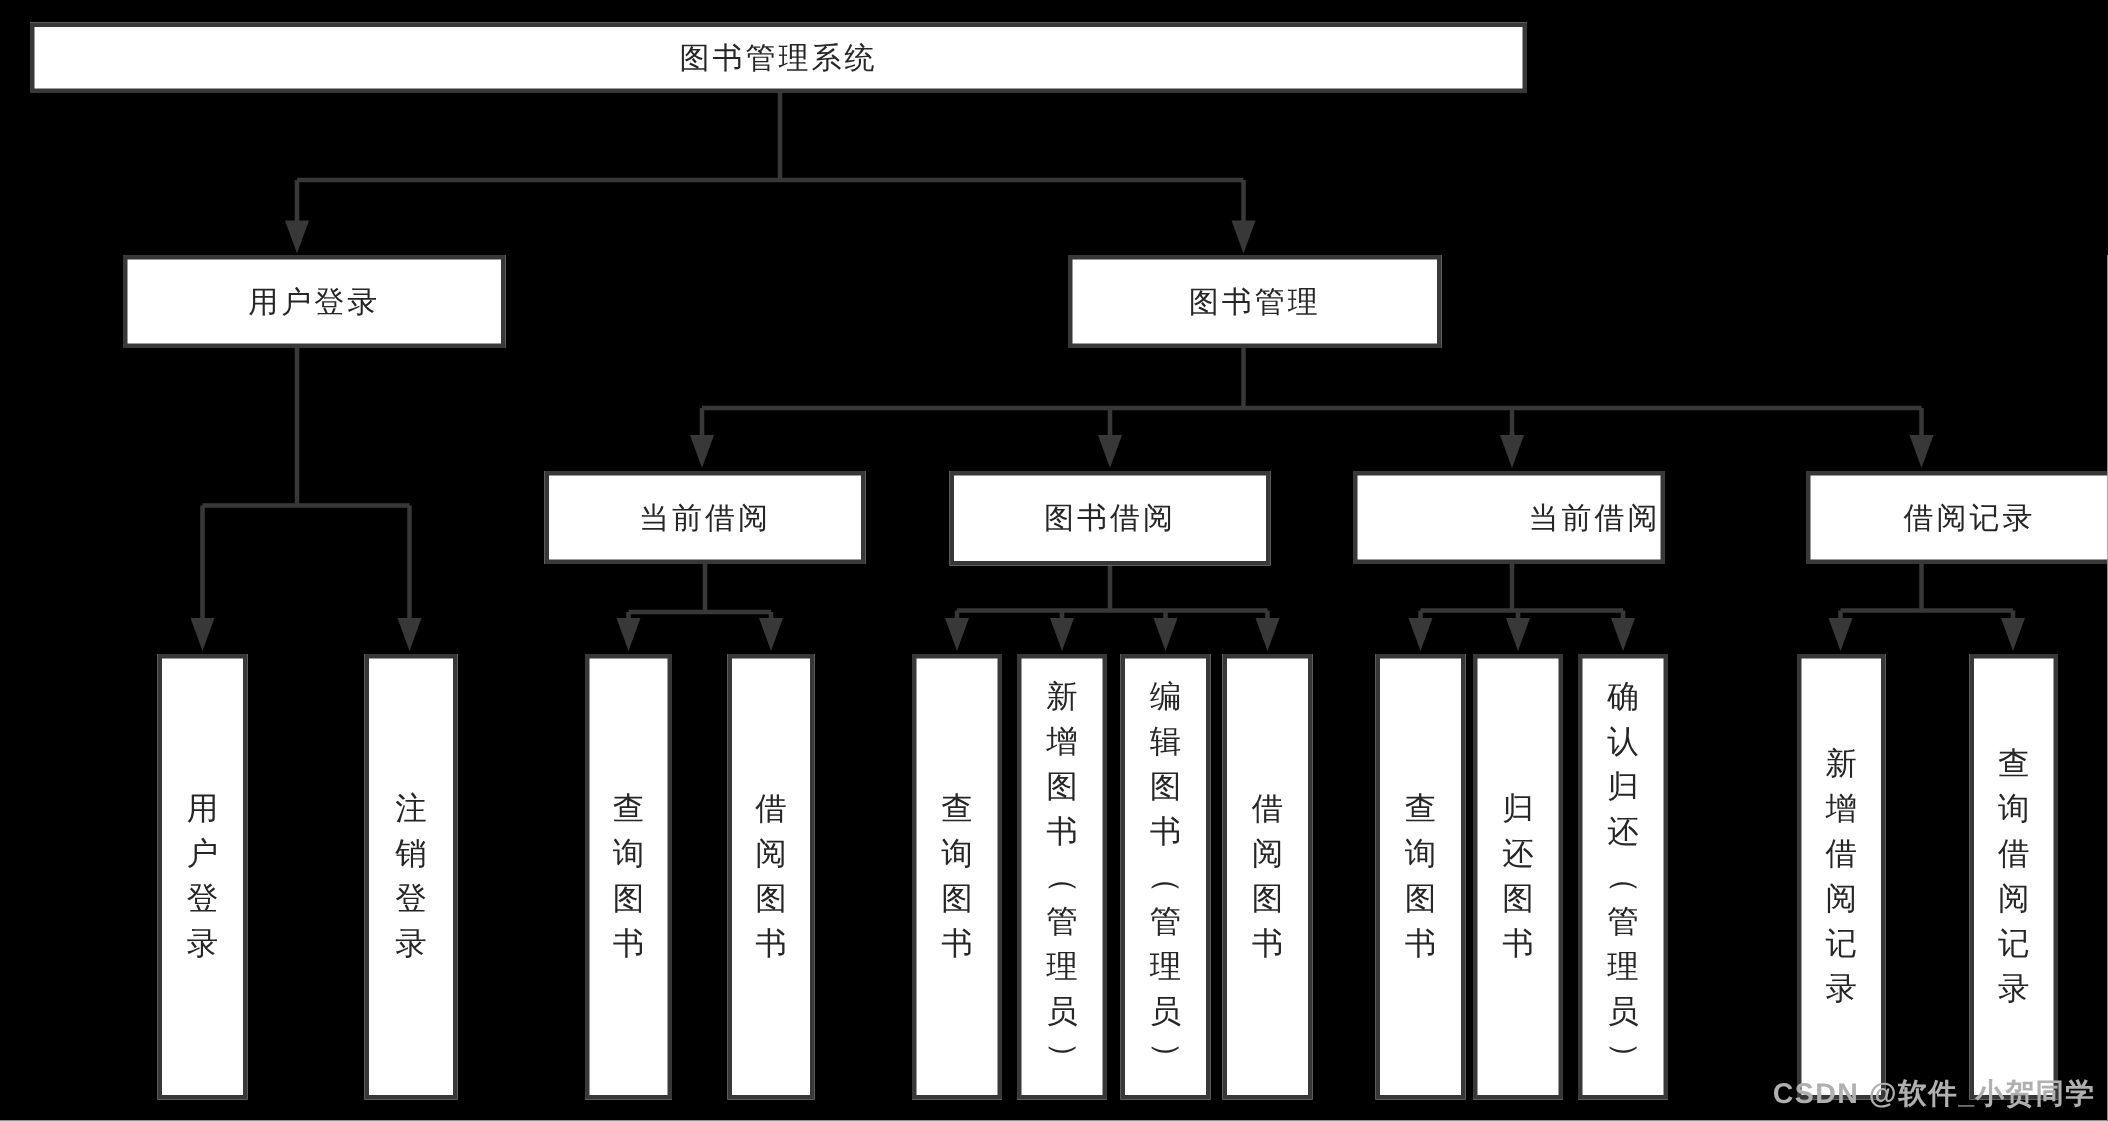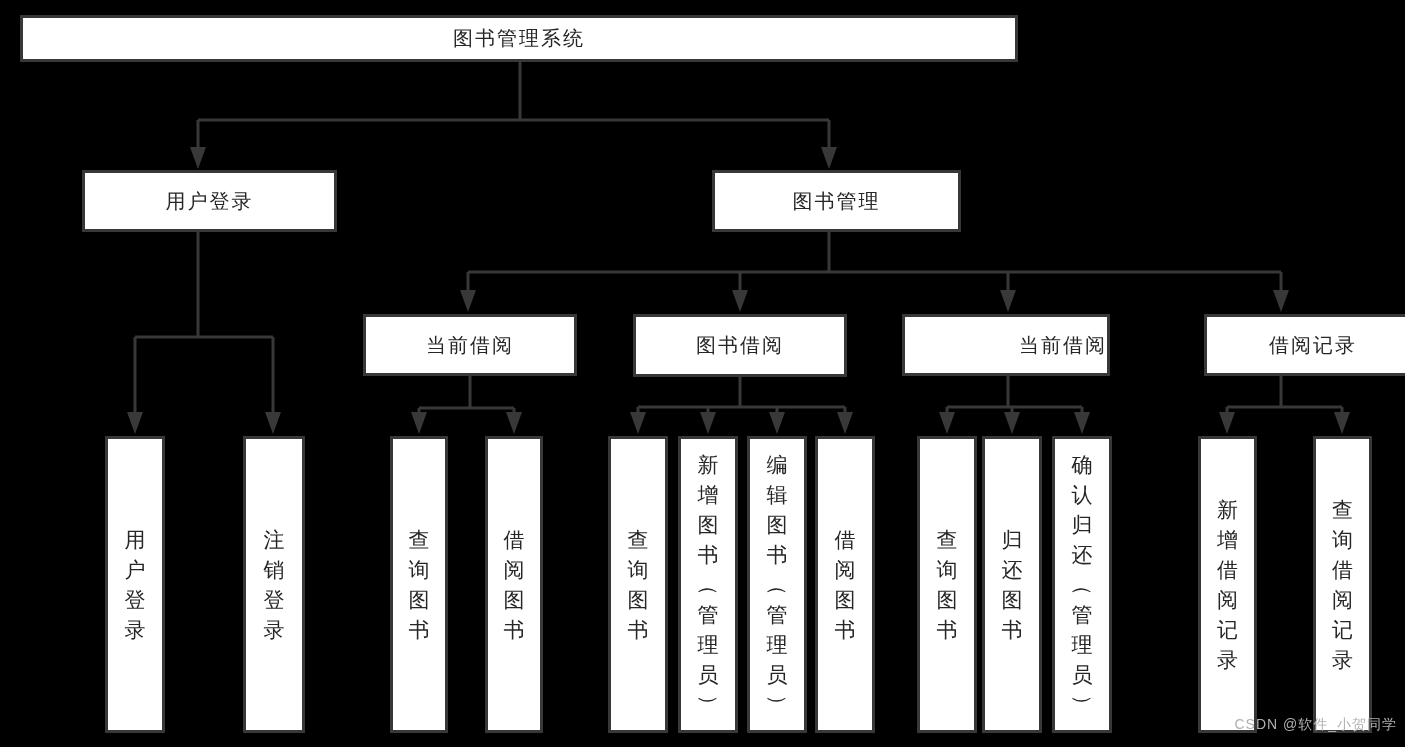--- a/index.html
+++ b/index.html
@@ -37,22 +37,22 @@
   #l-borrow-query    { left:608px;  width:60px; }
   #l-add-book        { left:678px;  width:60px; }
   #l-edit-book       { left:747px;  width:60px; }
   #l-borrow-borrow   { left:815px;  width:60px; }
   #l-current-query   { left:917px;  width:60px; }
   #l-return-books    { left:982px;  width:60px; }
   #l-confirm-return  { left:1052px; width:60px; }
   #l-add-record      { left:1198px; width:59px; }
   #l-query-record    { left:1313px; width:59px; }
 
-  .watermark { position:absolute; right:8px; top:716px; font-size:14px;
-               color:#b0b0b0; letter-spacing:1px; white-space:nowrap; }
+  .watermark { position:absolute; right:8px; top:716px; font-size:19px;
+               color:#b0b0b0; letter-spacing:1px; white-space:nowrap;font-weight:bold; }
 </style>
 </head>
 <body>
 
 <div class="stage">
 
   <svg class="wires" viewBox="0 0 1405 747">
 
     <path d="M520 62 V120 M198 120 H829 M198 120 V150 M829 120 V150"></path>
     <polygon points="190,147 206,147 198,169"></polygon>

